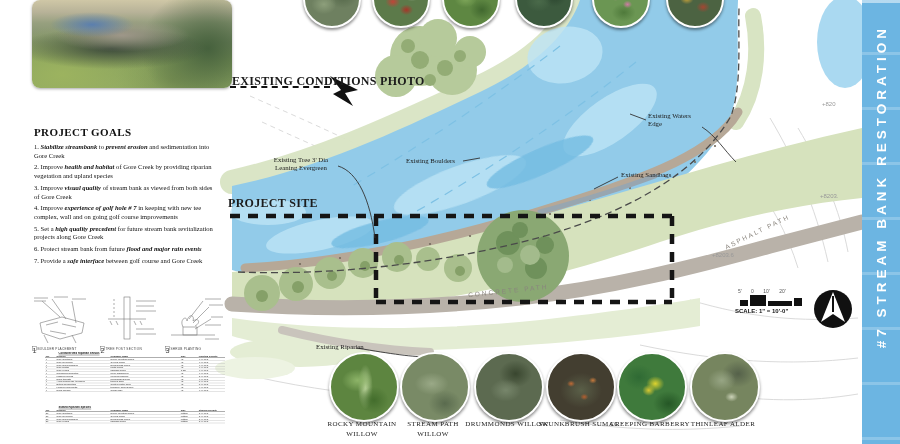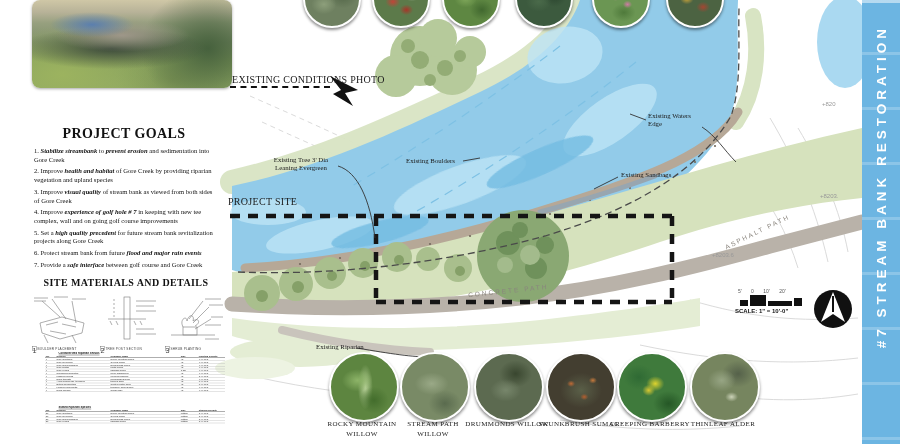--- a/index.html
+++ b/index.html
@@ -1,21 +1,21 @@
 <!DOCTYPE html>
 <html><head>
 <meta charset="utf-8">
 <style>
   html,body{margin:0;padding:0;background:#fff;}
   .page{position:relative;width:900px;height:444px;background:#ffffff;overflow:hidden;
         font-family:"Liberation Serif", serif;}
 
   
   .goals{position:absolute;left:34px;top:126px;width:180px;color:#111;}
-  .goals h2{margin:0 0 5px 0;font-size:14px;text-align:center;letter-spacing:.4px;}
+  .goals h2{margin:0 0 5px 0;font-size:11px;letter-spacing:.4px;}
   .goals p{margin:0 0 3px 0;font-size:6.6px;line-height:1.32;}
   .materials-head{position:absolute;left:30px;top:277px;width:192px;text-align:center;
         font-weight:bold;font-size:10px;color:#111;letter-spacing:.4px;}
   .sketch{position:absolute;top:293px;}
   .cap-row{position:absolute;top:346px;font-family:"Liberation Sans",sans-serif;color:#444;
         display:flex;align-items:center;gap:2px;transform:scale(.45);transform-origin:0 0;}
   .cap-row .sq{width:8px;height:8px;border:1px solid #666;display:inline-block;}
   .cap-row .t{font-size:7px;letter-spacing:.5px;white-space:nowrap;}
 
   
@@ -54,21 +54,21 @@
   .bp2{background:radial-gradient(24px 16px at 45% 45%,#9aa987,transparent 70%),radial-gradient(22px 18px at 65% 75%,#5a6b4e,transparent 75%),#798a66;}
   .bp3{background:radial-gradient(22px 16px at 45% 55%,#77866b,transparent 70%),radial-gradient(22px 18px at 60% 30%,#39462f,transparent 75%),#5c6a50;}
   .bp4{background:radial-gradient(5px 4px at 35% 45%,#c06a35,transparent 80%),radial-gradient(5px 4px at 55% 65%,#b55f2e,transparent 80%),radial-gradient(5px 4px at 68% 40%,#c77a3c,transparent 80%),radial-gradient(26px 22px at 50% 55%,#5a5f48,transparent 80%),#433e30;}
   .bp5{background:radial-gradient(12px 10px at 55% 45%,#ded32e,transparent 75%),radial-gradient(8px 7px at 45% 55%,#d8c832,transparent 80%),radial-gradient(22px 18px at 30% 35%,#2f6a34,transparent 70%),radial-gradient(22px 18px at 75% 75%,#255726,transparent 70%),#3f7a3c;}
   .bp6{background:radial-gradient(20px 16px at 45% 40%,#97a584,transparent 70%),radial-gradient(8px 6px at 60% 65%,#ccd3b9,transparent 80%),radial-gradient(22px 18px at 70% 30%,#55614a,transparent 75%),#76855f;}
   .plant-label{position:absolute;top:420px;width:84px;text-align:center;font-size:7px;
      letter-spacing:.4px;line-height:1.4;color:#222;}
 
   
   .map-label{position:absolute;color:#1c1c1c;font-size:6.8px;line-height:1.25;}
-  .bold-cap{font-weight:normal;font-size:10px;letter-spacing:.3px;}
+  .bold-cap{font-weight:bold;font-size:12px;letter-spacing:.3px;}
   .path-label{color:#8a857e;letter-spacing:2px;font-size:6.5px;font-family:"Liberation Sans",sans-serif;}
   .elev{color:#999;font-size:6px;font-family:"Liberation Sans",sans-serif;}
   .dash-lead{position:absolute;border-top:2.5px dashed #111;}
   .scale-ticks{position:absolute;left:738px;top:288px;font-size:5px;color:#555;word-spacing:8px;
      font-family:"Liberation Sans",sans-serif;}
   .scale-text{position:absolute;left:735px;top:308px;font-size:6px;font-weight:bold;color:#111;
      font-family:"Liberation Sans",sans-serif;}
 
   
   .banner{position:absolute;right:0;top:0;width:38px;height:444px;}
@@ -248,21 +248,20 @@
     <h2>PROJECT GOALS</h2>
     <p>1. <b><i>Stabilize streambank</i></b> to <b><i>prevent erosion</i></b> and sedimentation into Gore Creek</p>
     <p>2. Improve <b><i>health and habitat</i></b> of Gore Creek by providing riparian vegetation and upland species</p>
     <p>3. Improve <b><i>visual quality</i></b> of stream bank as viewed from both sides of Gore Creek</p>
     <p>4. Improve <b><i>experience of golf hole # 7</i></b> in keeping with new tee complex, wall and on going golf course improvements</p>
     <p>5. Set a <b><i>high quality precedent</i></b> for future stream bank revitalization projects along Gore Creek</p>
     <p>6. Protect stream bank from future <b><i>flood and major rain events</i></b></p>
     <p>7. Provide a <b><i>safe interface</i></b> between golf course and Gore Creek</p>
   </div>
 
-  <div class="materials-head">SITE MATERIALS AND DETAILS</div>
 
   <svg class="sketch" style="left:32px" width="62" height="52">
     <g stroke="#777" stroke-width=".6" fill="none">
       <path d="M8,30 L30,24 L52,30 L50,40 L28,46 L10,40 Z"></path>
       <path d="M14,32 L26,29 M30,31 L44,34 M18,38 L34,41"></path>
       <path d="M28,24 L10,8 M34,26 L20,6 M44,30 L40,8"></path>
       <path d="M12,42 L16,50 M40,42 L44,50"></path>
     </g>
     <g stroke="#999" stroke-width=".8">
         <line x1="2" y1="5" x2="16" y2="5"></line>

